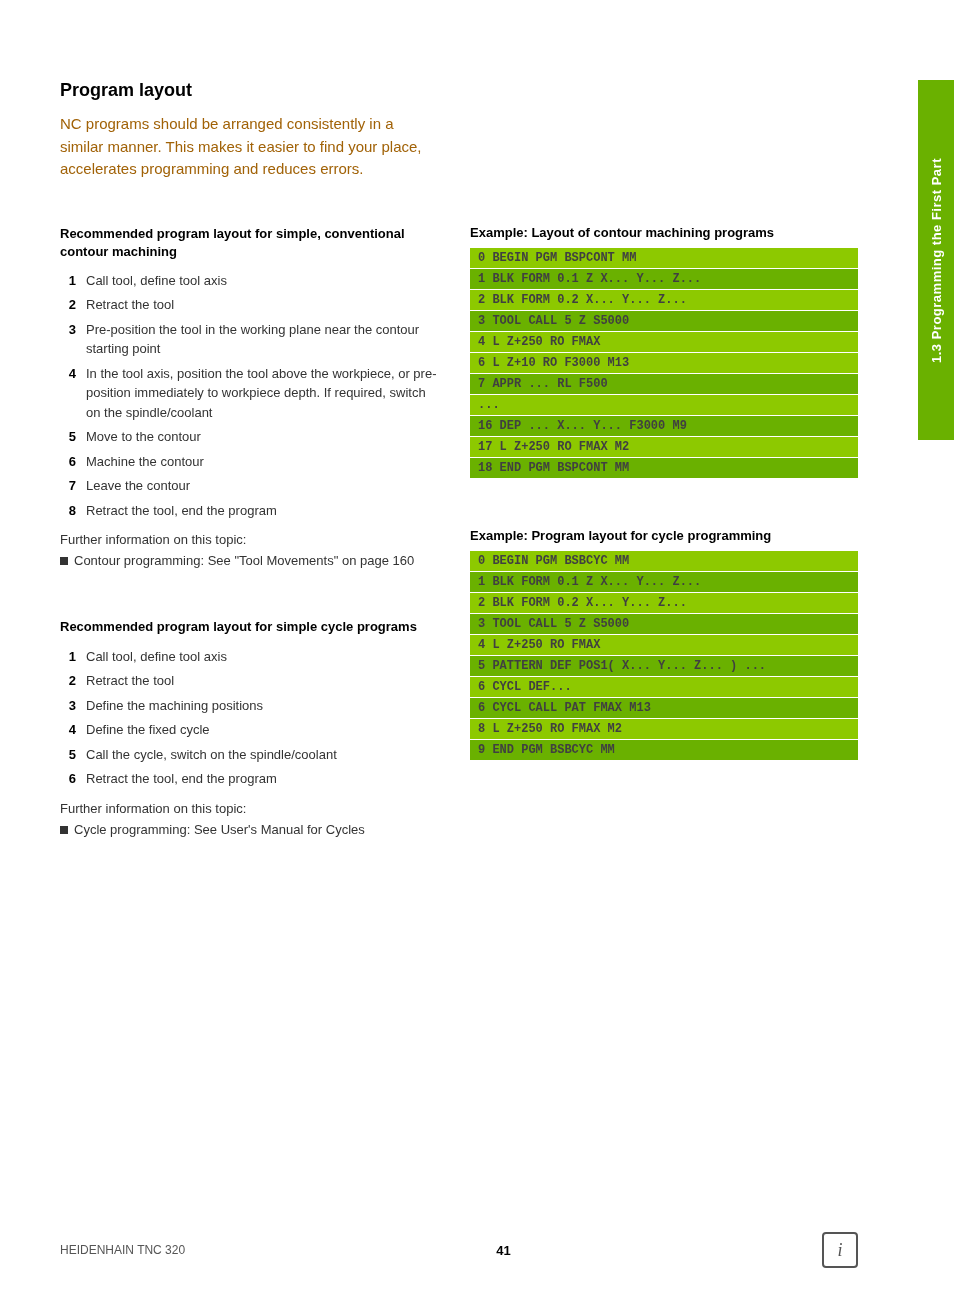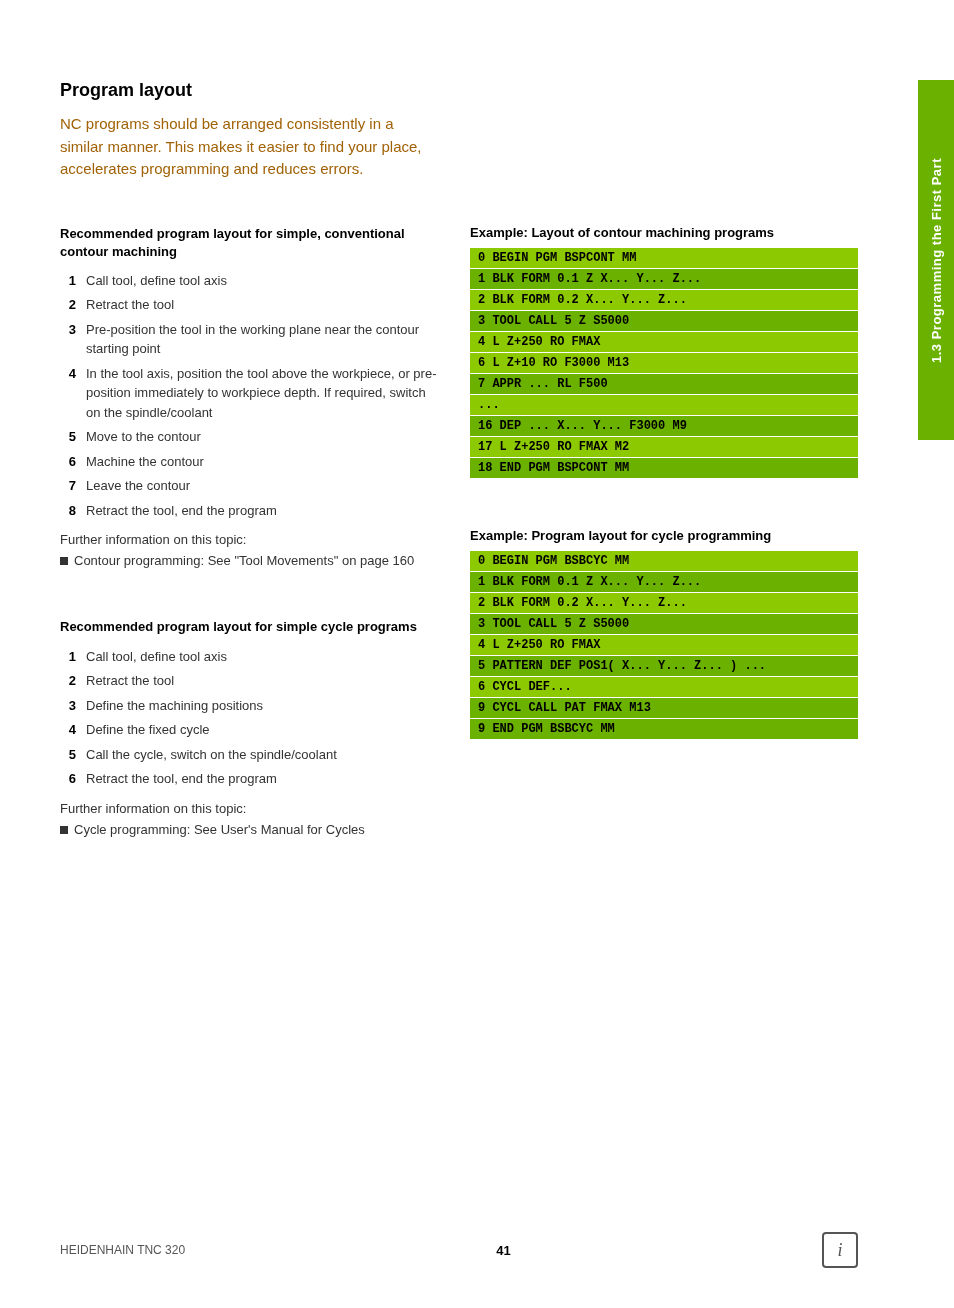--- a/index.html
+++ b/index.html
@@ -155,21 +155,21 @@
     .code-block {
       background: transparent;
       margin-bottom: 20px;
     }
 
     .code-row {
       background: #8dc900;
       padding: 3px 8px;
       font-family: 'Courier New', Courier, monospace;
       font-size: 12px;
-      color: #000000;
+      color: #404040;
       margin-bottom: 1px;
       font-weight: bold;
       white-space: nowrap;
     }
 
     .code-row.dark {
       background: #6ab100;
     }
 
     
@@ -330,21 +330,22 @@
 
         <div class="example-label">Example: Program layout for cycle programming</div>
         <div class="code-block">
           <div class="code-row">0 BEGIN PGM BSBCYC MM</div>
           <div class="code-row dark">1 BLK FORM 0.1 Z X... Y... Z...</div>
           <div class="code-row">2 BLK FORM 0.2 X... Y... Z...</div>
           <div class="code-row dark">3 TOOL CALL 5 Z S5000</div>
           <div class="code-row">4 L Z+250 RO FMAX</div>
           <div class="code-row dark">5 PATTERN DEF POS1( X... Y... Z... ) ...</div>
           <div class="code-row">6 CYCL DEF...</div>
-          <div class="code-row dark">9 CYCL CALL PAT FMAX M13</div>
+          <div class="code-row dark">6 CYCL CALL PAT FMAX M13</div>
+          <div class="code-row">8 L Z+250 RO FMAX M2</div>
           <div class="code-row dark">9 END PGM BSBCYC MM</div>
         </div>
 
       </div>
     </div>
 
     <div class="page-footer">
       <span class="footer-brand">HEIDENHAIN TNC 320</span>
       <span class="footer-page">41</span>
       <div class="footer-icon">i</div>

